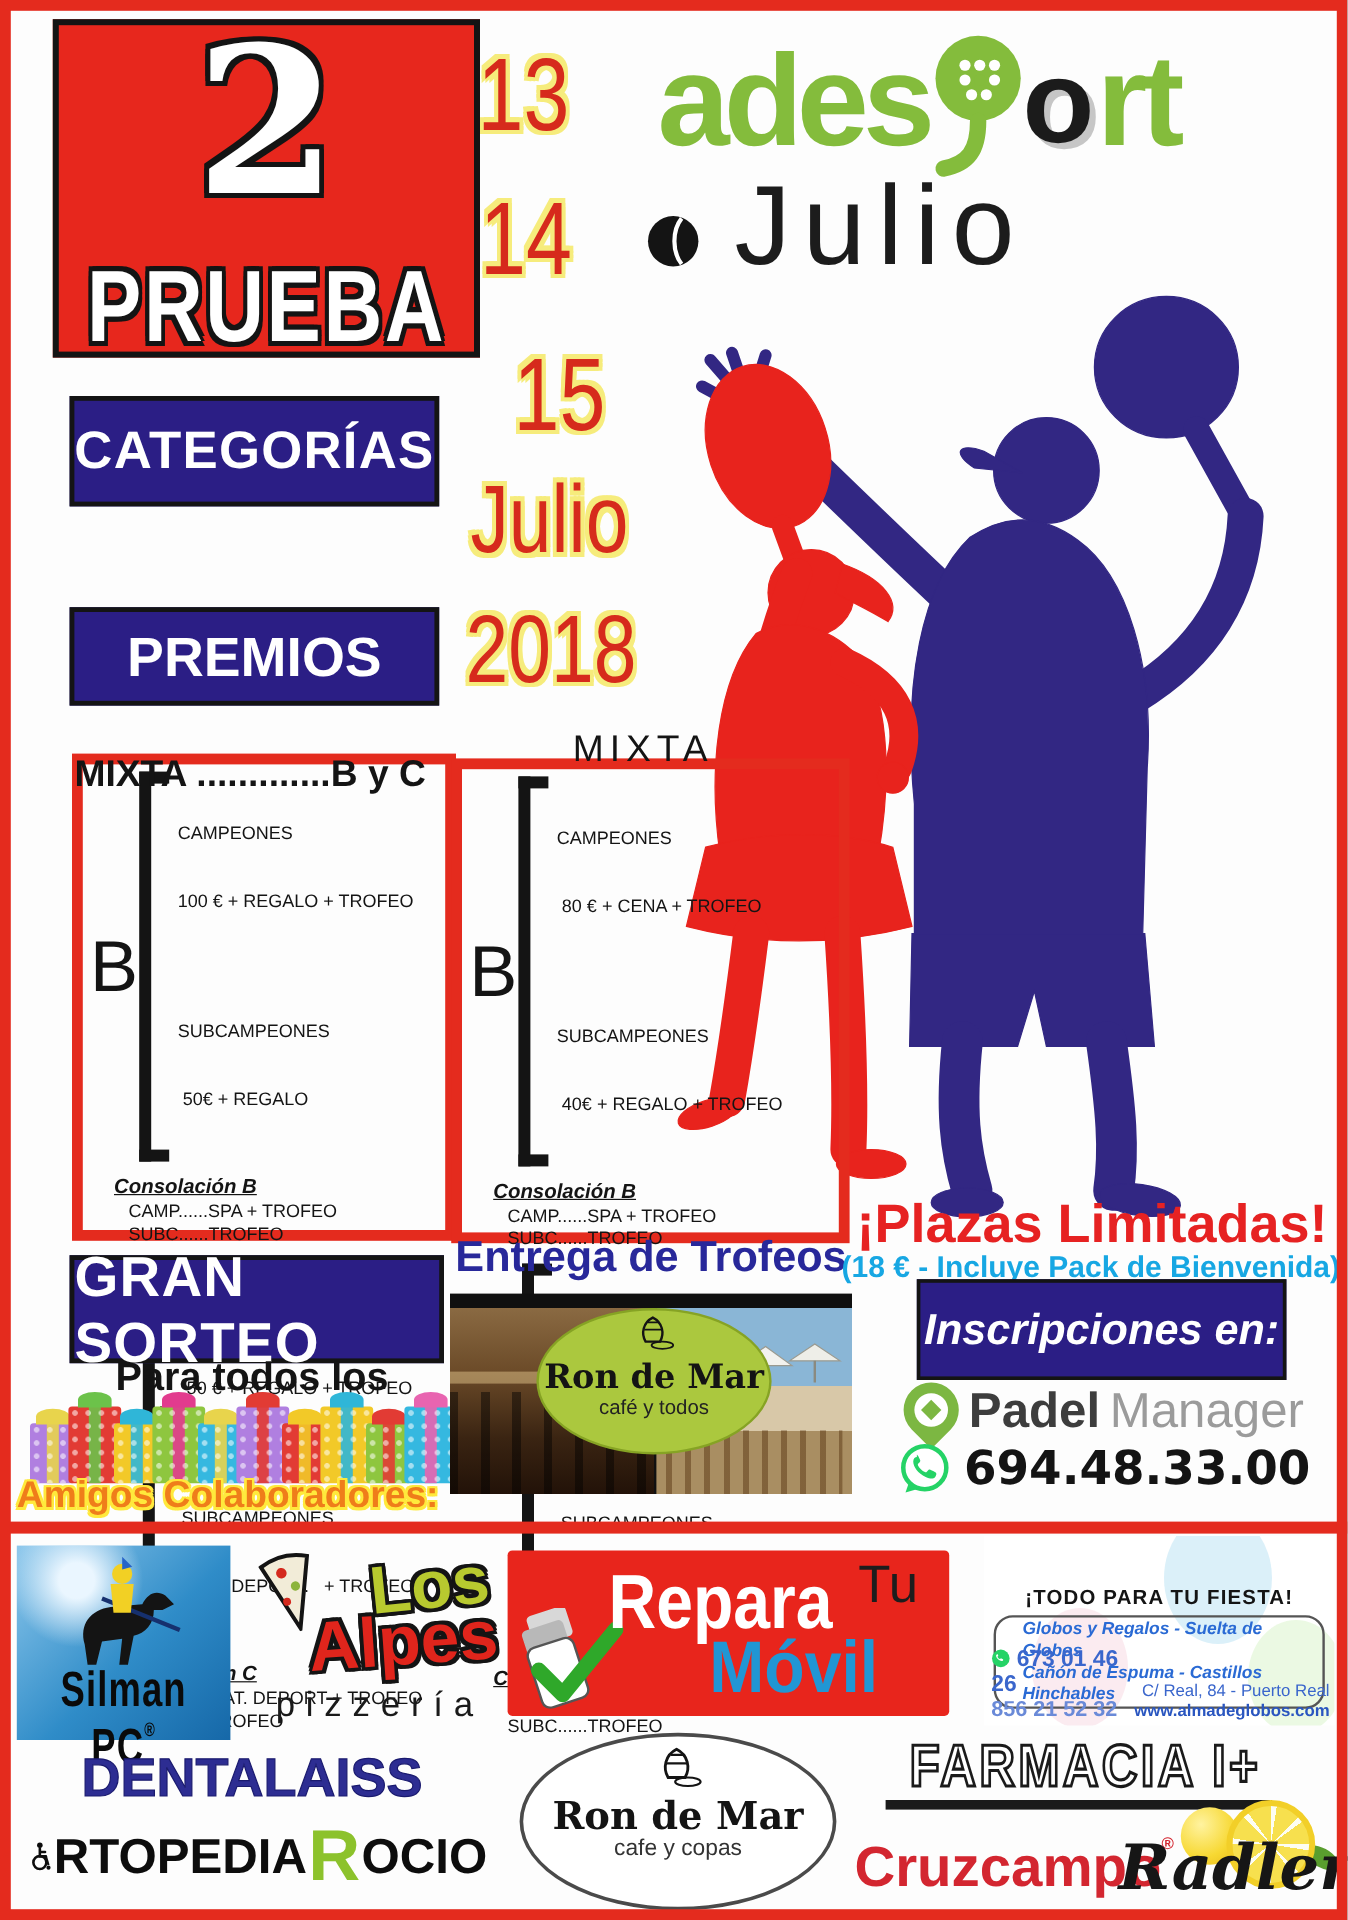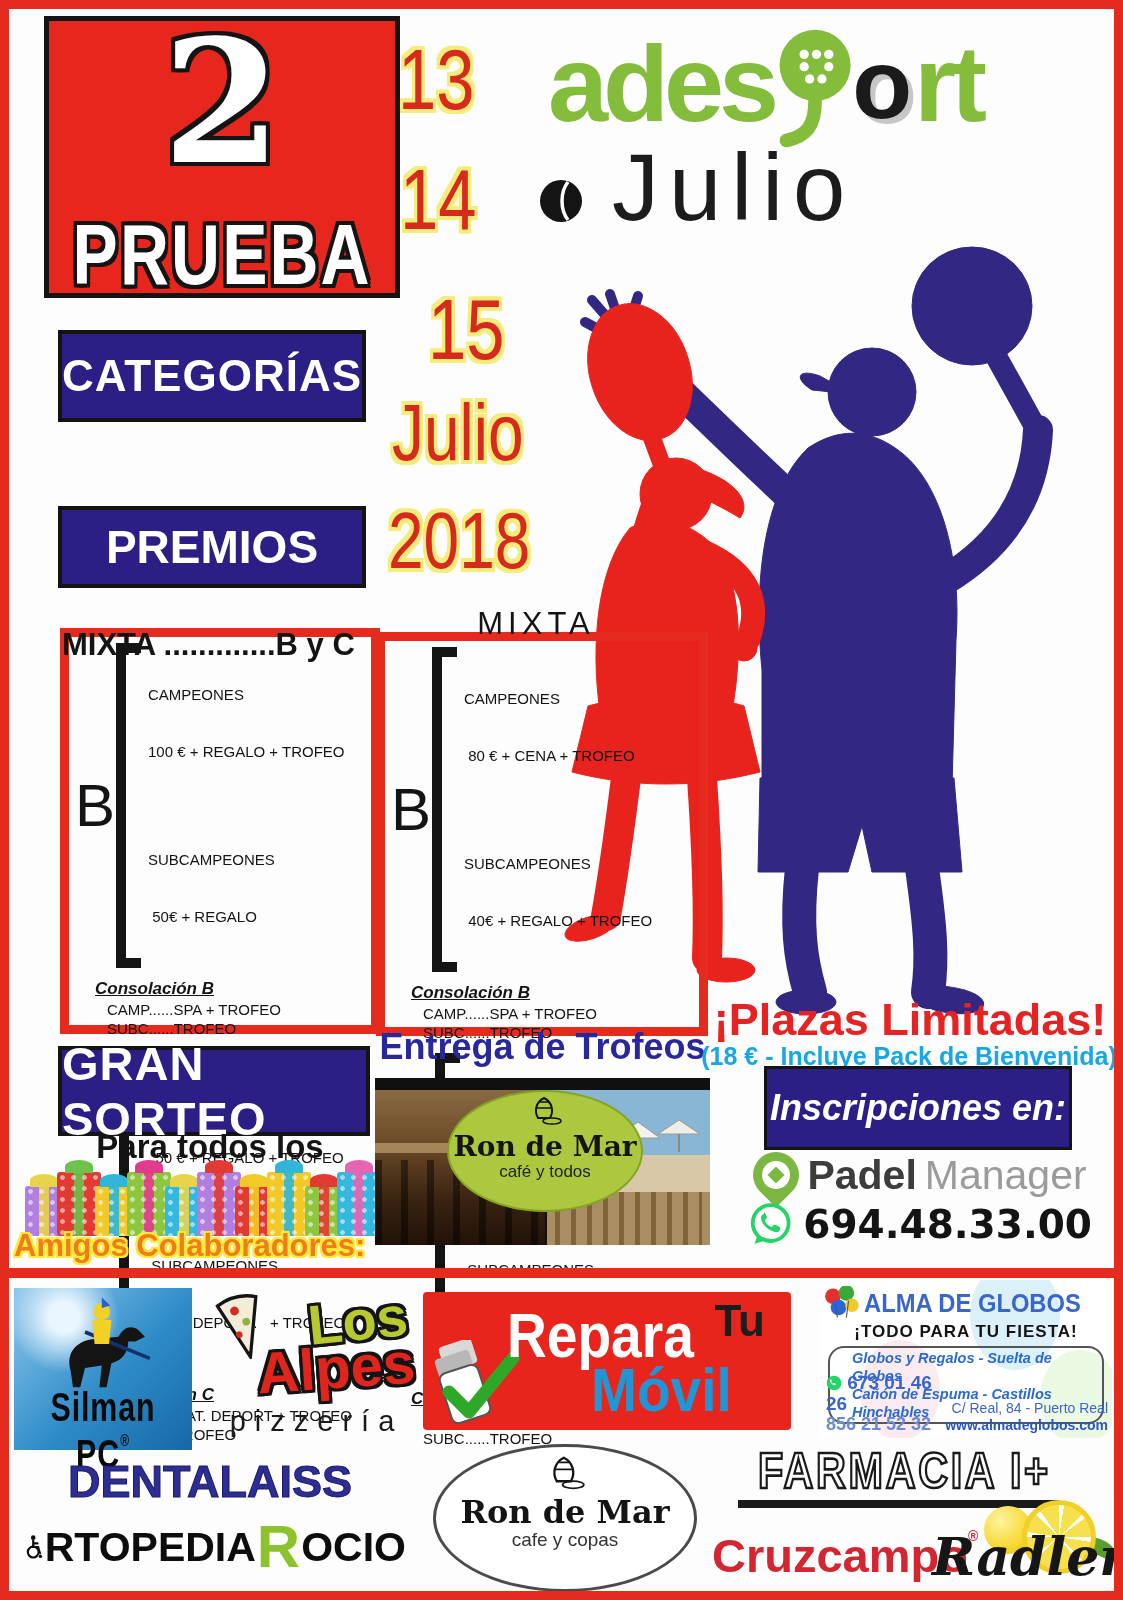--- a/index.html
+++ b/index.html
@@ -124,21 +124,21 @@
               transform:scale(.92,1.25);transform-origin:center bottom;margin-top:6px;}
   #silman .reg{font-size:13px;vertical-align:top;}
   #alpes{left:213px;top:1286px;width:207px;height:154px;z-index:3;}
   #alpes .w1{position:absolute;right:12px;top:2px;font-size:56px;font-weight:800;color:#b8c92f;transform:rotate(-6deg);}
   #alpes .w2{position:absolute;left:44px;top:48px;font-size:58px;font-weight:800;color:#e0251c;transform:rotate(-4deg);}
   #alpes .slice{position:absolute;left:8px;top:8px;transform:rotate(-14deg);}
   #alpes .tg{position:absolute;left:0;right:0;bottom:2px;text-align:center;font-size:29px;letter-spacing:9px;color:#1a1a1a;}
   #repara{left:423px;top:1292px;width:368px;height:138px;background:#e8251c;border-radius:4px;z-index:3;}
   #repara .w1{position:absolute;left:84px;top:6px;font-size:58px;font-weight:900;color:#fff;
               transform:scale(.95,1.1);transform-origin:left top;}
-  #repara .w2{position:absolute;right:26px;top:4px;font-size:44px;font-weight:700;color:#1d1d1d;text-align:center;}
+  #repara .w2{position:absolute;right:26px;top:4px;font-size:44px;font-weight:400;color:#1d1d1d;text-align:center;}
   #repara .w3{position:absolute;left:168px;top:62px;font-size:58px;font-weight:900;color:#2196d4;
               transform:scale(.95,1.05);transform-origin:left top;}
   #repara .ph{position:absolute;left:4px;top:48px;}
   #alma{left:820px;top:1280px;width:292px;height:158px;background:#fff;z-index:3;overflow:hidden;}
   #alma .bg{position:absolute;border-radius:50%;opacity:.28;}
   #alma .t-row{position:absolute;left:4px;top:6px;display:flex;align-items:center;gap:2px;}
   #alma .nm{font-size:25px;font-weight:900;color:#3a66cc;letter-spacing:0;display:inline-block;transform:scaleX(.95);transform-origin:left;}
   #alma .tg{position:absolute;left:0;right:0;top:42px;text-align:center;font-size:17px;font-weight:700;letter-spacing:1px;color:#141414;}
   #alma .svc{position:absolute;left:8px;right:8px;top:66px;border:2px solid #555;border-radius:16px;
              padding:1px 22px;text-align:left;font-size:14.5px;font-weight:700;font-style:italic;
@@ -453,30 +453,20 @@
     </svg>
     <span class="w1">Repara</span>
     <span class="w2">Tu</span>
     <span class="w3">Móvil</span>
   </div>
 
   <div id="alma" class="abs">
     <span class="bg" style="left:150px;top:-20px;width:90px;height:110px;background:#7ec8e8"></span>
     <span class="bg" style="left:40px;top:60px;width:80px;height:100px;background:#f2b8c8"></span>
     <span class="bg" style="left:220px;top:70px;width:80px;height:95px;background:#b8e89a"></span>
-    <div class="t-row">
-      <svg width="38" height="34" viewBox="0 0 34 30">
-        <circle cx="8" cy="9" r="7" fill="#e8302a"></circle>
-          <circle cx="20" cy="6" r="7" fill="#3ba83c"></circle>
-        <circle cx="13" cy="19" r="7" fill="#2a66d8"></circle>
-          <circle cx="25" cy="17" r="6" fill="#f2c928"></circle>
-        <path d="M10 16 L12 28 M22 13 L20 28" stroke="#555" stroke-width="1"></path>
-      </svg>
-      <span class="nm">ALMA DE GLOBOS</span>
-    </div>
     <div class="tg">¡TODO PARA TU FIESTA!</div>
     <div class="svc">
       <div>Globos y Regalos - Suelta de Globos</div>
       <div>Cañón de Espuma - Castillos Hinchables</div>
     </div>
     <div class="ft">
       <div>
         <div class="ph1">
           <svg width="16" height="16" viewBox="0 0 48 48" style="vertical-align:-2px">
             <circle cx="24" cy="24" r="22" fill="#25d366"></circle>

